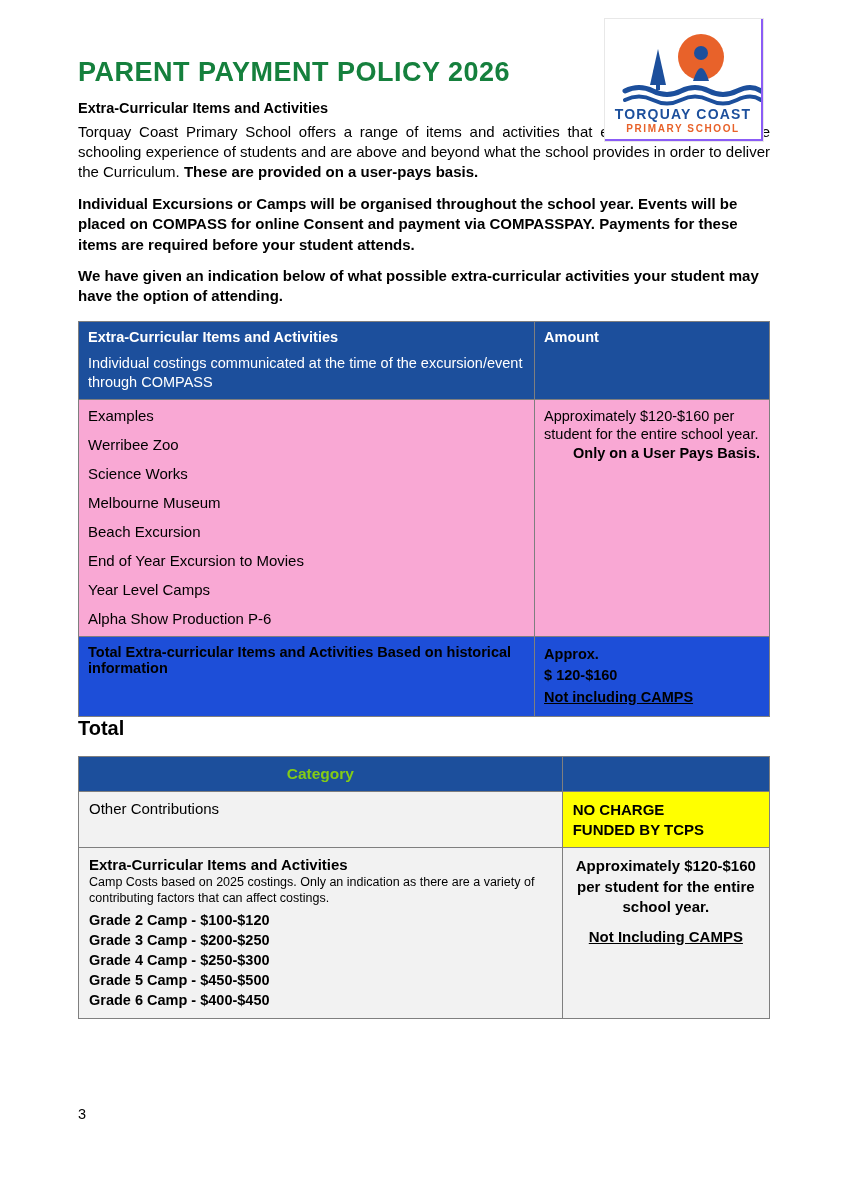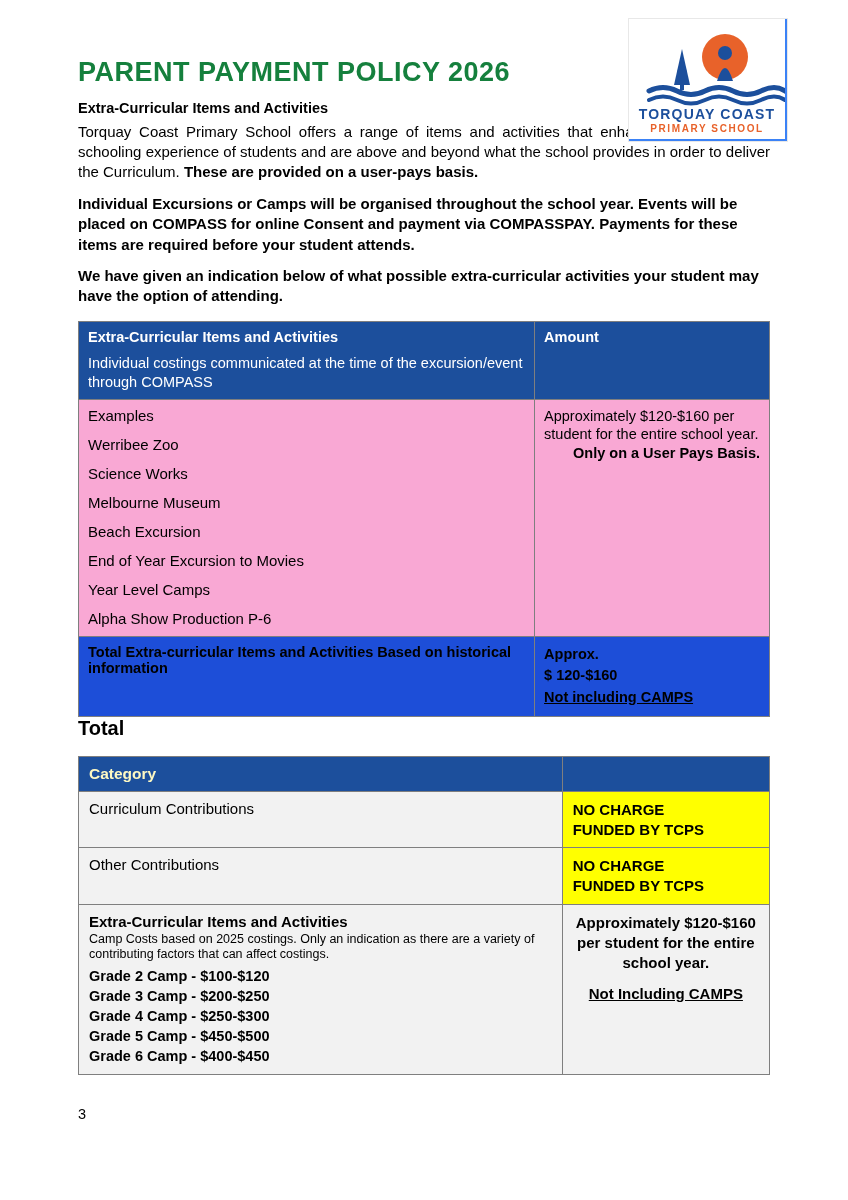--- a/index.html
+++ b/index.html
@@ -20,24 +20,24 @@
     width: 848px;
     height: 1200px;
     box-sizing: border-box;
     padding: 30px 78px 0 78px;
   }
 
   
   .logo-box {
     position: absolute;
     top: 18px;
-    right: 60px;
+    right: 84px;
     width: 158px;
     height: 122px;
-    background: #3b82f6;
+    background: #8b5cf6;
     border: 1px solid #e8e8e8;
     overflow: hidden;
   }
   .logo-svg { display: block; }
 
   
   .doc-title {
     font-size: 27px;
     font-weight: bold;
     color: #15803d;
@@ -125,23 +125,24 @@
     margin-top: 16px;
   }
   .tbl2 td, .tbl2 th {
     border: 1px solid #7f7f7f;
     vertical-align: top;
     padding: 8px 10px;
     font-size: 15px;
   }
   .tbl2 .hdr {
     background: #1c4f9c;
-    color: #fef9c3;
+    color: #84cc16;
     font-weight: bold;
     font-size: 15.5px;
+    text-align: center;
   }
   .yellow {
     background: #ffff00;
     font-weight: bold;
     font-size: 14.5px;
     line-height: 1.32;
   }
   .row-grey { background: #f2f2f2; }
   .small-note {
     font-size: 12.5px;
@@ -259,27 +260,20 @@
     <colgroup>
         <col style="width:70%">
         <col style="width:30%">
       </colgroup>
     <tbody>
       <tr>
         <th class="hdr">Category</th>
         <th class="hdr"></th>
       </tr>
       <tr class="row-grey">
-        <td>Curriculum Contributions</td>
-        <td class="yellow">
-          <div>NO CHARGE</div>
-          <div>FUNDED BY TCPS</div>
-        </td>
-      </tr>
-      <tr class="row-grey">
         <td>Other Contributions</td>
         <td class="yellow">
           <div>NO CHARGE</div>
           <div>FUNDED BY TCPS</div>
         </td>
       </tr>
       <tr class="row-grey">
         <td>
           <div class="ec-title">Extra-Curricular Items and Activities</div>
           <div class="small-note">Camp Costs based on 2025 costings. Only an indication as there are a variety of contributing factors that can affect costings.</div>

